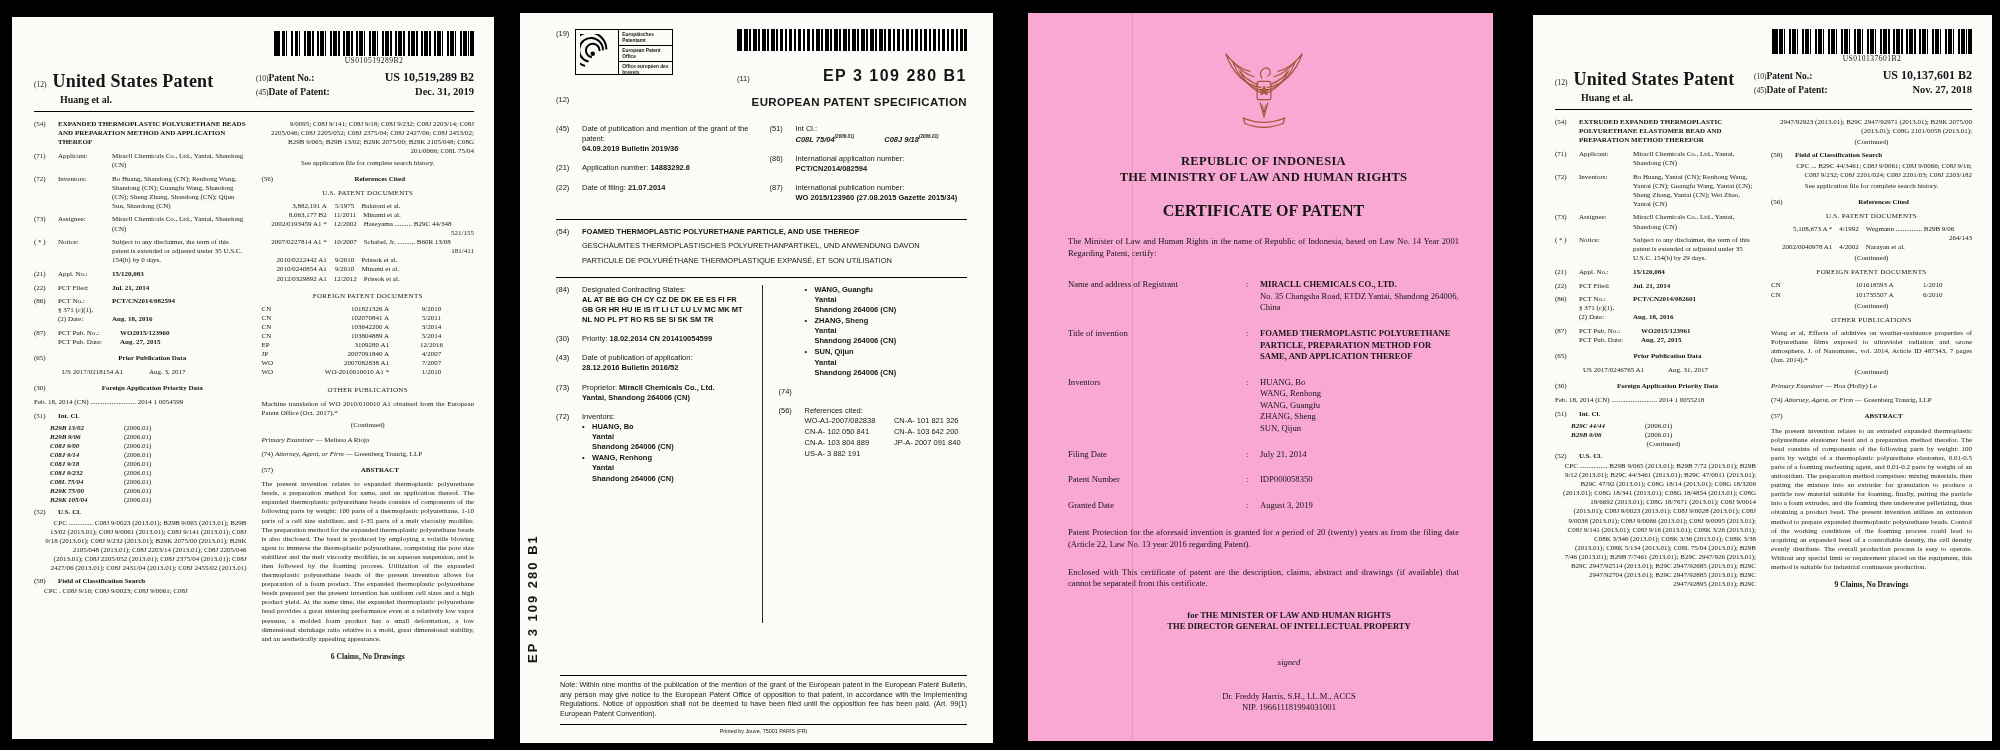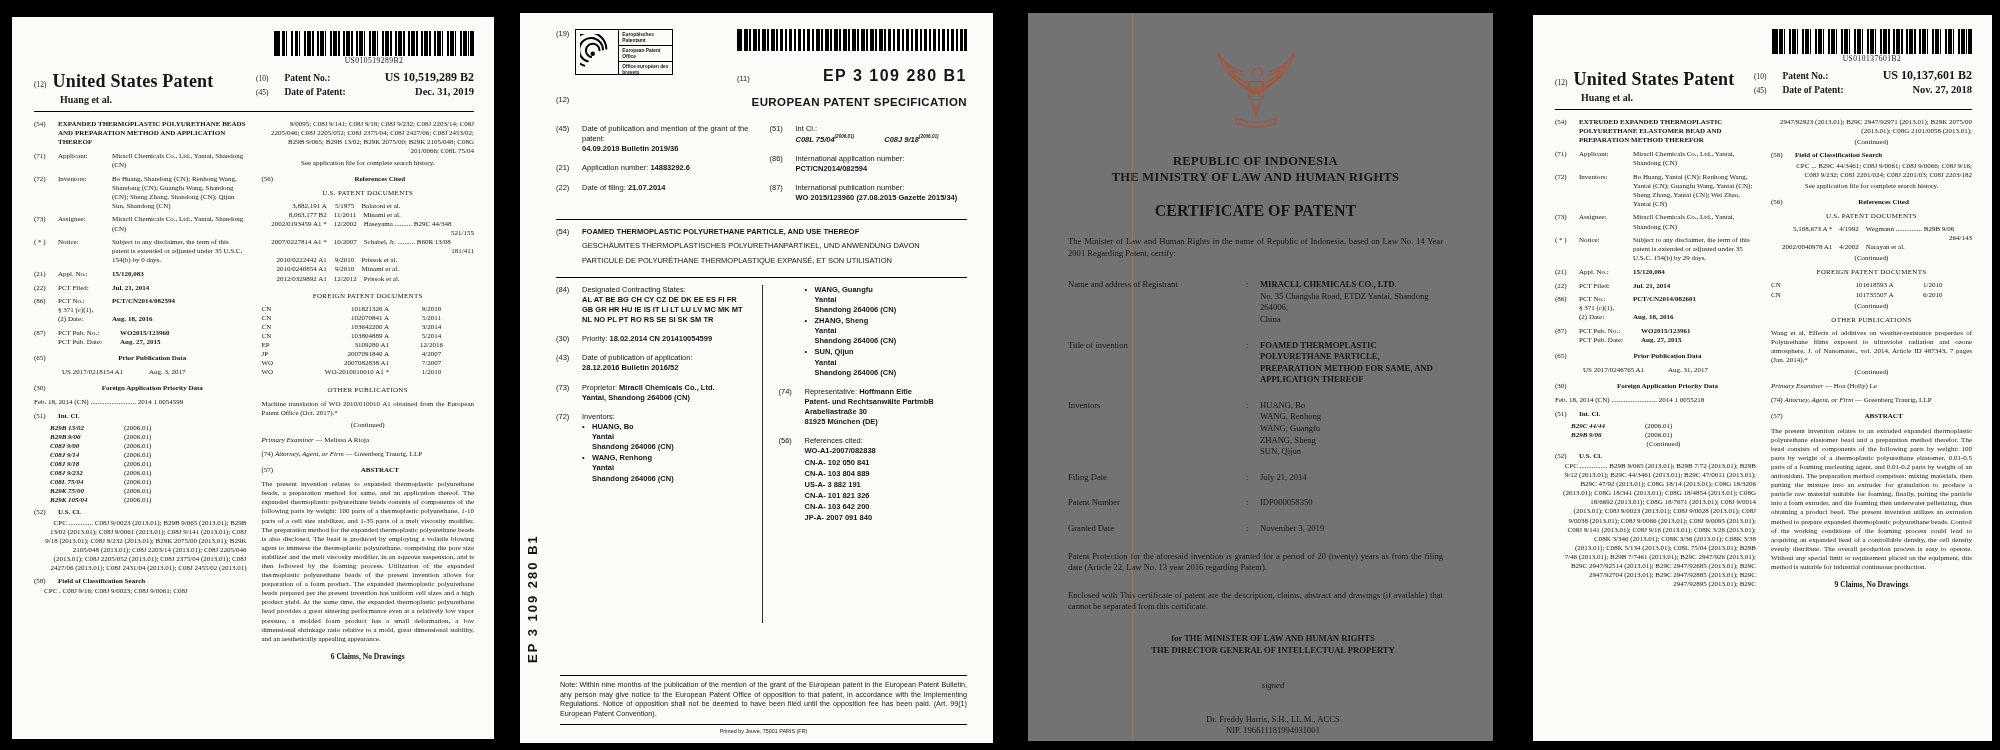--- a/index.html
+++ b/index.html
@@ -13,21 +13,21 @@
   .bars { height:25px; border-left:4px solid #000; border-right:4px solid #000;
           background:repeating-linear-gradient(90deg,#000 0 2px,#fff 2px 3.5px,#000 3.5px 7px,#fff 7px 8.5px,#000 8.5px 9.5px,#fff 9.5px 13px); }
   .bctext { font-size:7.5px; letter-spacing:.5px; }
   .ushead { display:flex; align-items:flex-start; }
   .ushl { flex:1; }
   .uht { display:flex; align-items:baseline; gap:6px; }
   .numsm { font-size:7.5px; }
   .uhtitle { font-size:18px; font-weight:bold; letter-spacing:.2px; }
   .uhby { font-weight:bold; font-size:10px; margin-left:26px; }
   .ushr { width:218px; margin-left:auto; }
-  .uhr-row { display:flex; align-items:baseline; gap:16px; }
+  .uhr-row { display:flex; align-items:baseline; gap:0; }
   .uhrlab { font-weight:bold; font-size:9.5px; }
   .uhrval { font-weight:bold; font-size:12px; margin-left:auto; }
   .uhrval.sm { font-size:10.5px; }
   .hrule { border-top:1.6px solid #000; margin:5px 0 8px; }
   .uscols { display:flex; gap:15px; }
   .ucol { flex:1; min-width:0; }
   .fr { display:flex; margin-bottom:4.5px; }
   .fn { flex:0 0 24px; }
   .fv { flex:1; min-width:0; }
   .fv2 { display:flex; }
@@ -84,26 +84,26 @@
   .epttl > div { margin-bottom:4px; }
   .epcols { display:flex; min-height:338px; margin-top:2px; }
   .epcol { width:50%; padding-right:14px; }
   .epcol.right { border-left:1px solid #2c2c2c; padding-left:16px; padding-right:0; }
   .epinv { font-weight:bold; padding-left:10px; position:relative; margin-bottom:1px; }
   .epinv::before { content:"•"; position:absolute; left:0; }
   .epbottom { position:absolute; left:40px; right:26px; bottom:6px; }
   .epnote { font-size:7.2px; text-align:justify; margin:4px 0 5px; }
   .epprint { text-align:center; font-size:5.4px; margin:3px 0 2px; }
   .epside { position:absolute; left:4px; top:650px; transform:rotate(-90deg); transform-origin:0 0; font-weight:bold; font-size:13px; letter-spacing:2px; width:262px; white-space:nowrap; }
-  .eprefs { display:flex; font-weight:bold;flex-direction:column; }
+  .eprefs { display:flex; font-weight:normal; }
   .eprefs .c1 { flex:0 0 55%; }
   .eprefs div div { margin-bottom:1px; }
 
   
-  .idcert { font-size:8.6px; line-height:1.35; padding:26px 50px 0 40px; background:#737373; }
+  .idcert { font-size:8.6px; line-height:1.35; padding:26px 34px 0 40px; background:#f9a8d4; }
   .foldline { position:absolute; left:104px; top:0; bottom:0; width:1px; background:rgba(207,130,112,.4); }
   .emblemwrap { text-align:center; margin-bottom:10px; }
   .idh { text-align:center; font-weight:bold; font-size:12.5px; letter-spacing:.3px; }
   .idh3 { text-align:center; font-weight:bold; font-size:16px; margin-top:14px; }
   .idintro { margin-top:14px; text-align:justify; }
   .idbody { margin-top:20px; }
   .idrow { display:flex; margin-bottom:14px; }
   .idlab { flex:0 0 178px; }
   .idcolon { flex:0 0 14px; }
   .idval { flex:1; }
@@ -566,25 +566,20 @@
 
           <div class="epinv" data-interactable="false">
               <div data-interactable="false">SUN, Qijun</div>
               <div data-interactable="false">Yantai</div>
               <div data-interactable="false">Shandong 264006 (CN)</div>
             </div>
         </div>
       </div>
       <div class="epf" style="margin-top:9px">
           <span class="epfn" data-interactable="false">(74)</span>
-          <div class="epfv"><span data-interactable="false">Representative:</span> <span class="b" data-interactable="false">Hoffmann Eitle</span>
-        <div class="b" data-interactable="false">Patent- und Rechtsanwälte PartmbB</div>
-        <div class="b" data-interactable="false">Arabellastraße 30</div>
-        <div class="b" data-interactable="false">81925 München (DE)</div>
-      </div>
         </div>
       <div class="epf">
           <span class="epfn" data-interactable="false">(56)</span>
           <div class="epfv">
         <div data-interactable="false">References cited:</div>
         <div class="eprefs" data-interactable="false">
           <div class="c1">
                 <div data-interactable="false">WO-A1-2007/082838</div>
                 <div data-interactable="false">CN-A- 102 050 841</div>
                 <div data-interactable="false">CN-A- 103 804 889</div>
@@ -662,21 +657,21 @@
         <span class="idval" data-interactable="false">July 21, 2014</span>
       </div>
     <div class="idrow">
         <span class="idlab" data-interactable="false">Patent Number</span>
         <span class="idcolon" data-interactable="false">:</span>
         <span class="idval" data-interactable="false">IDP000058350</span>
       </div>
     <div class="idrow">
         <span class="idlab" data-interactable="false">Granted Date</span>
         <span class="idcolon" data-interactable="false">:</span>
-        <span class="idval" data-interactable="false">November 3, 2019</span>
+        <span class="idval" data-interactable="false">August 3, 2019</span>
       </div>
   </div>
   <div class="idpara" data-interactable="false">Patent Protection for the aforesaid invention is granted for a period of 20 (twenty) years as from the filing date (Article 22, Law No. 13 year 2016 regarding Patent).</div>
   <div class="idpara" data-interactable="false">Enclosed with This certificate of patent are the description, claims, abstract and drawings (if available) that cannot be separated from this certificate.</div>
   <div class="signblk" data-interactable="false">
     <div class="signfor" data-interactable="false">for THE MINISTER OF LAW AND HUMAN RIGHTS</div>
     <div class="signfor" data-interactable="false">THE DIRECTOR GENERAL OF INTELLECTUAL PROPERTY</div>
     <div class="signed" data-interactable="false">signed</div>
     <div data-interactable="false">Dr. Freddy Harris, S.H., LL.M., ACCS</div>
     <div data-interactable="false">NIP. 196611181994031001</div>

